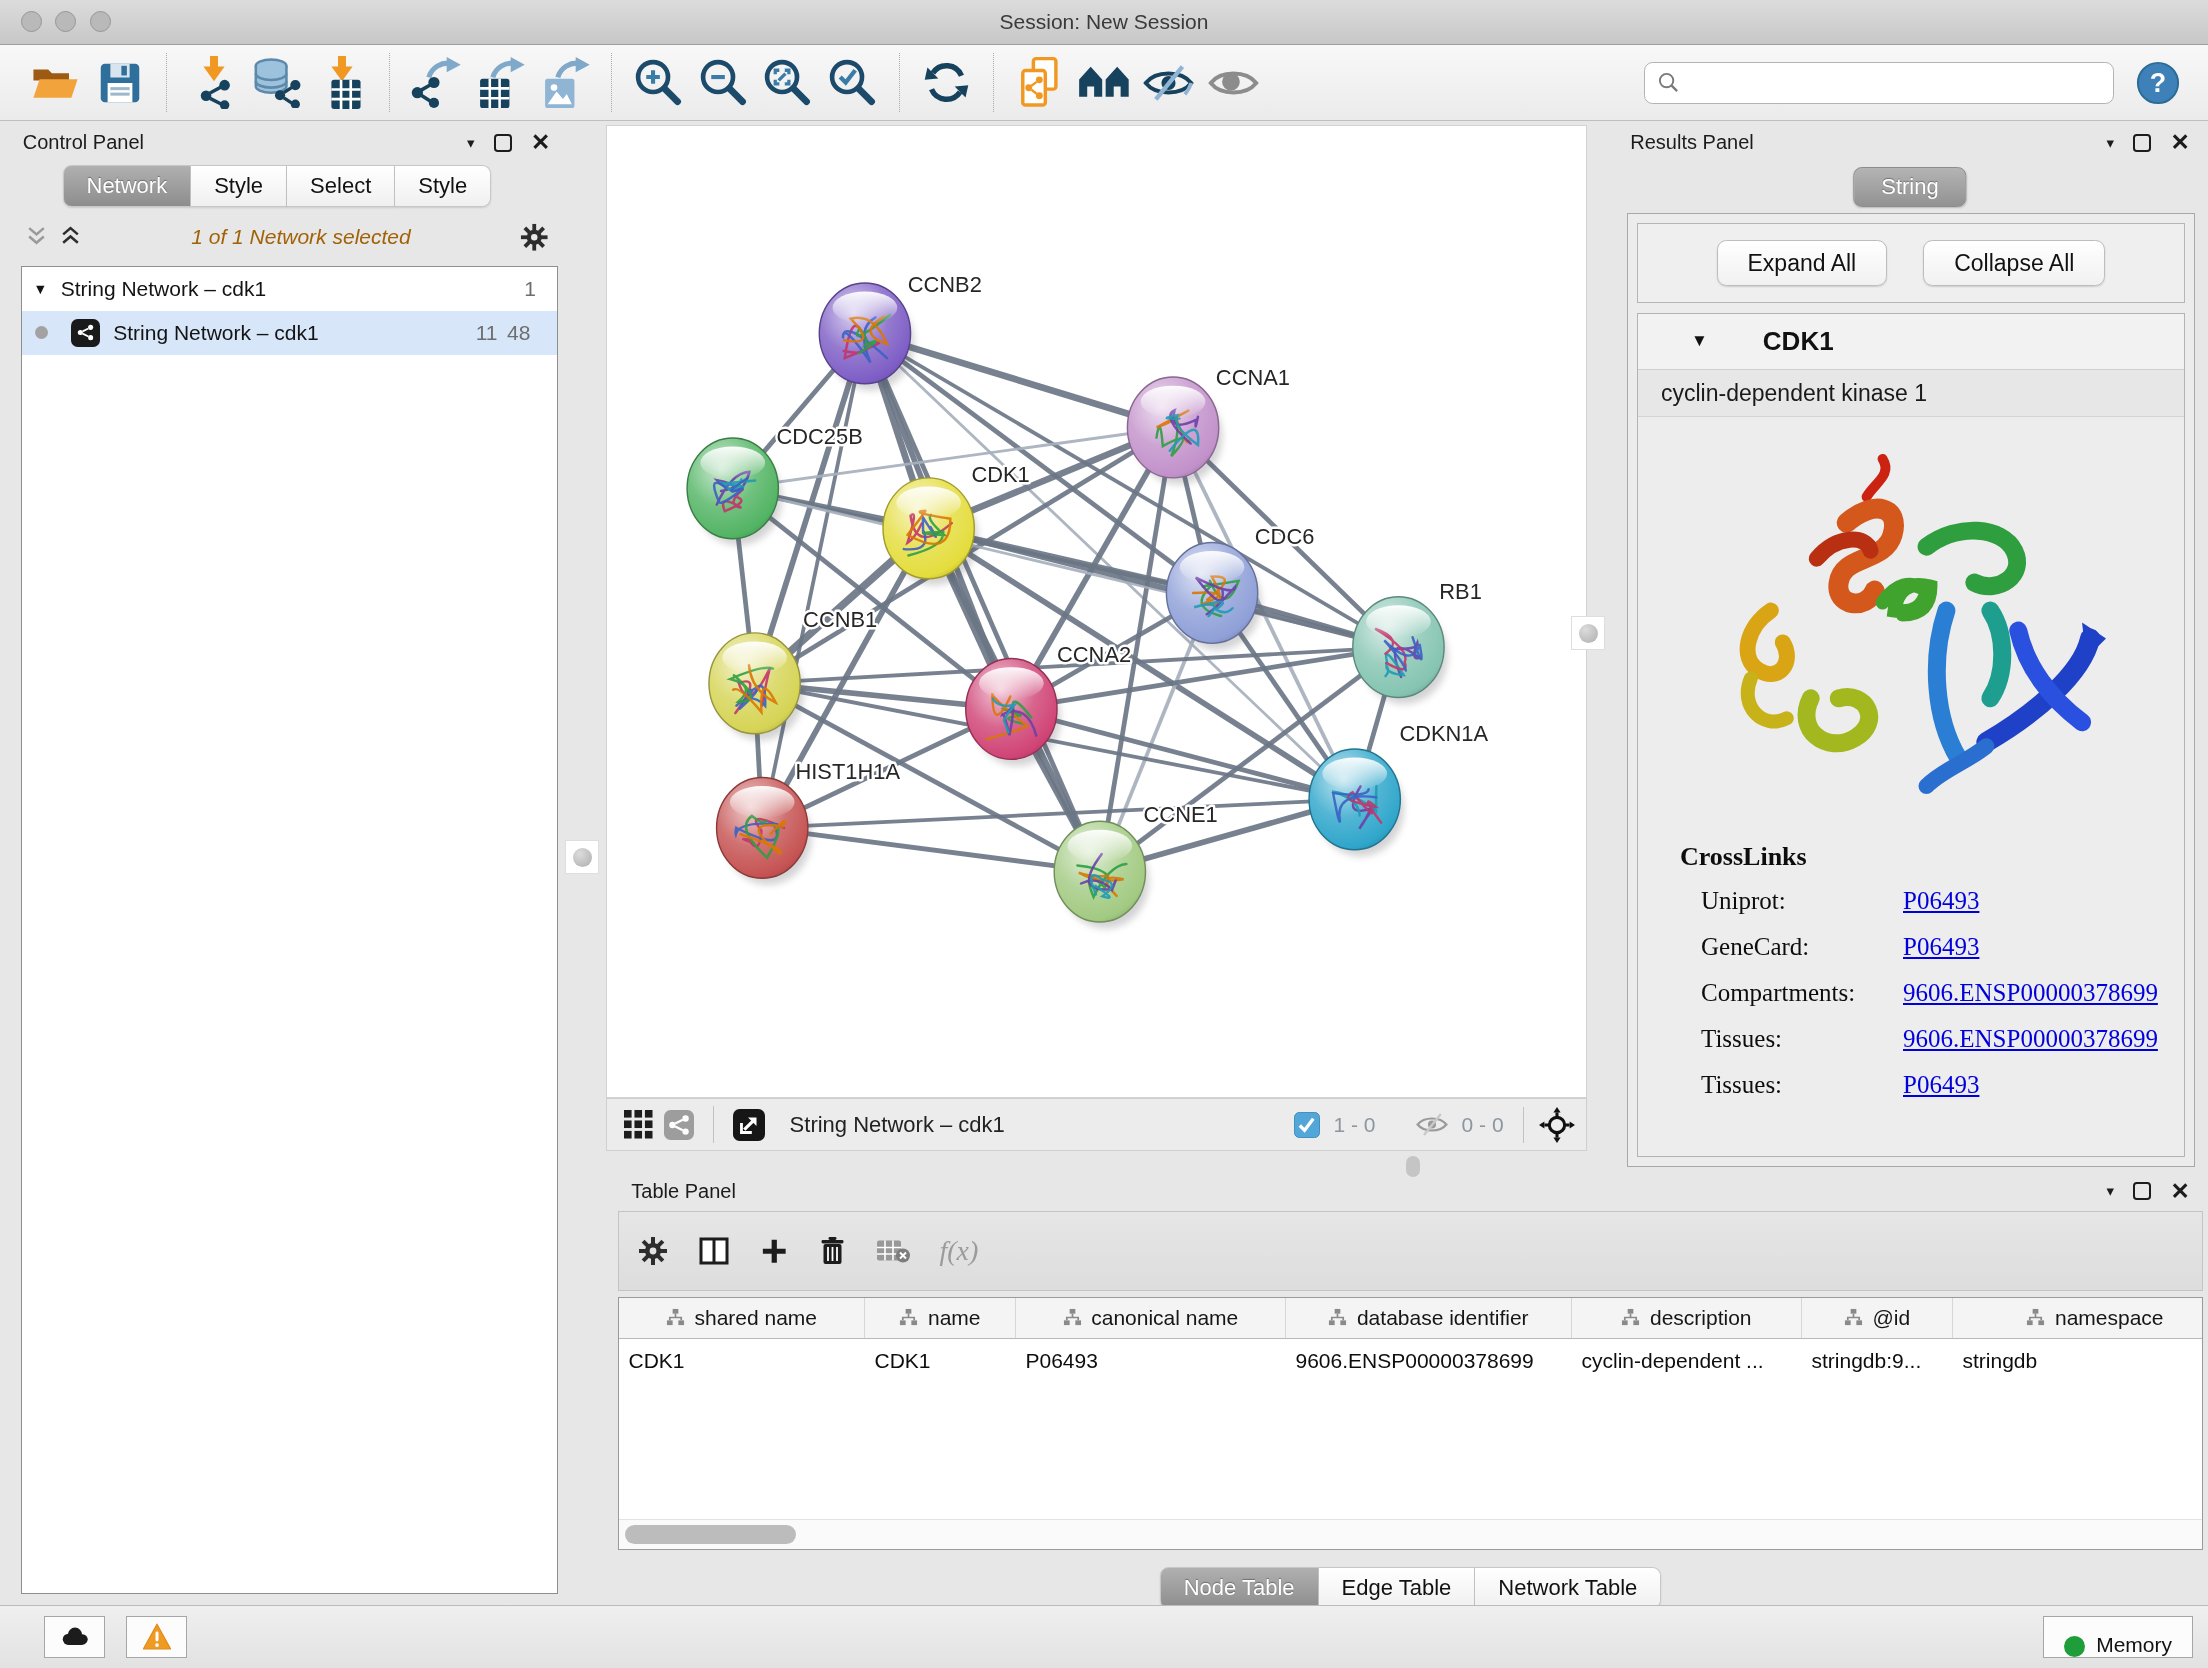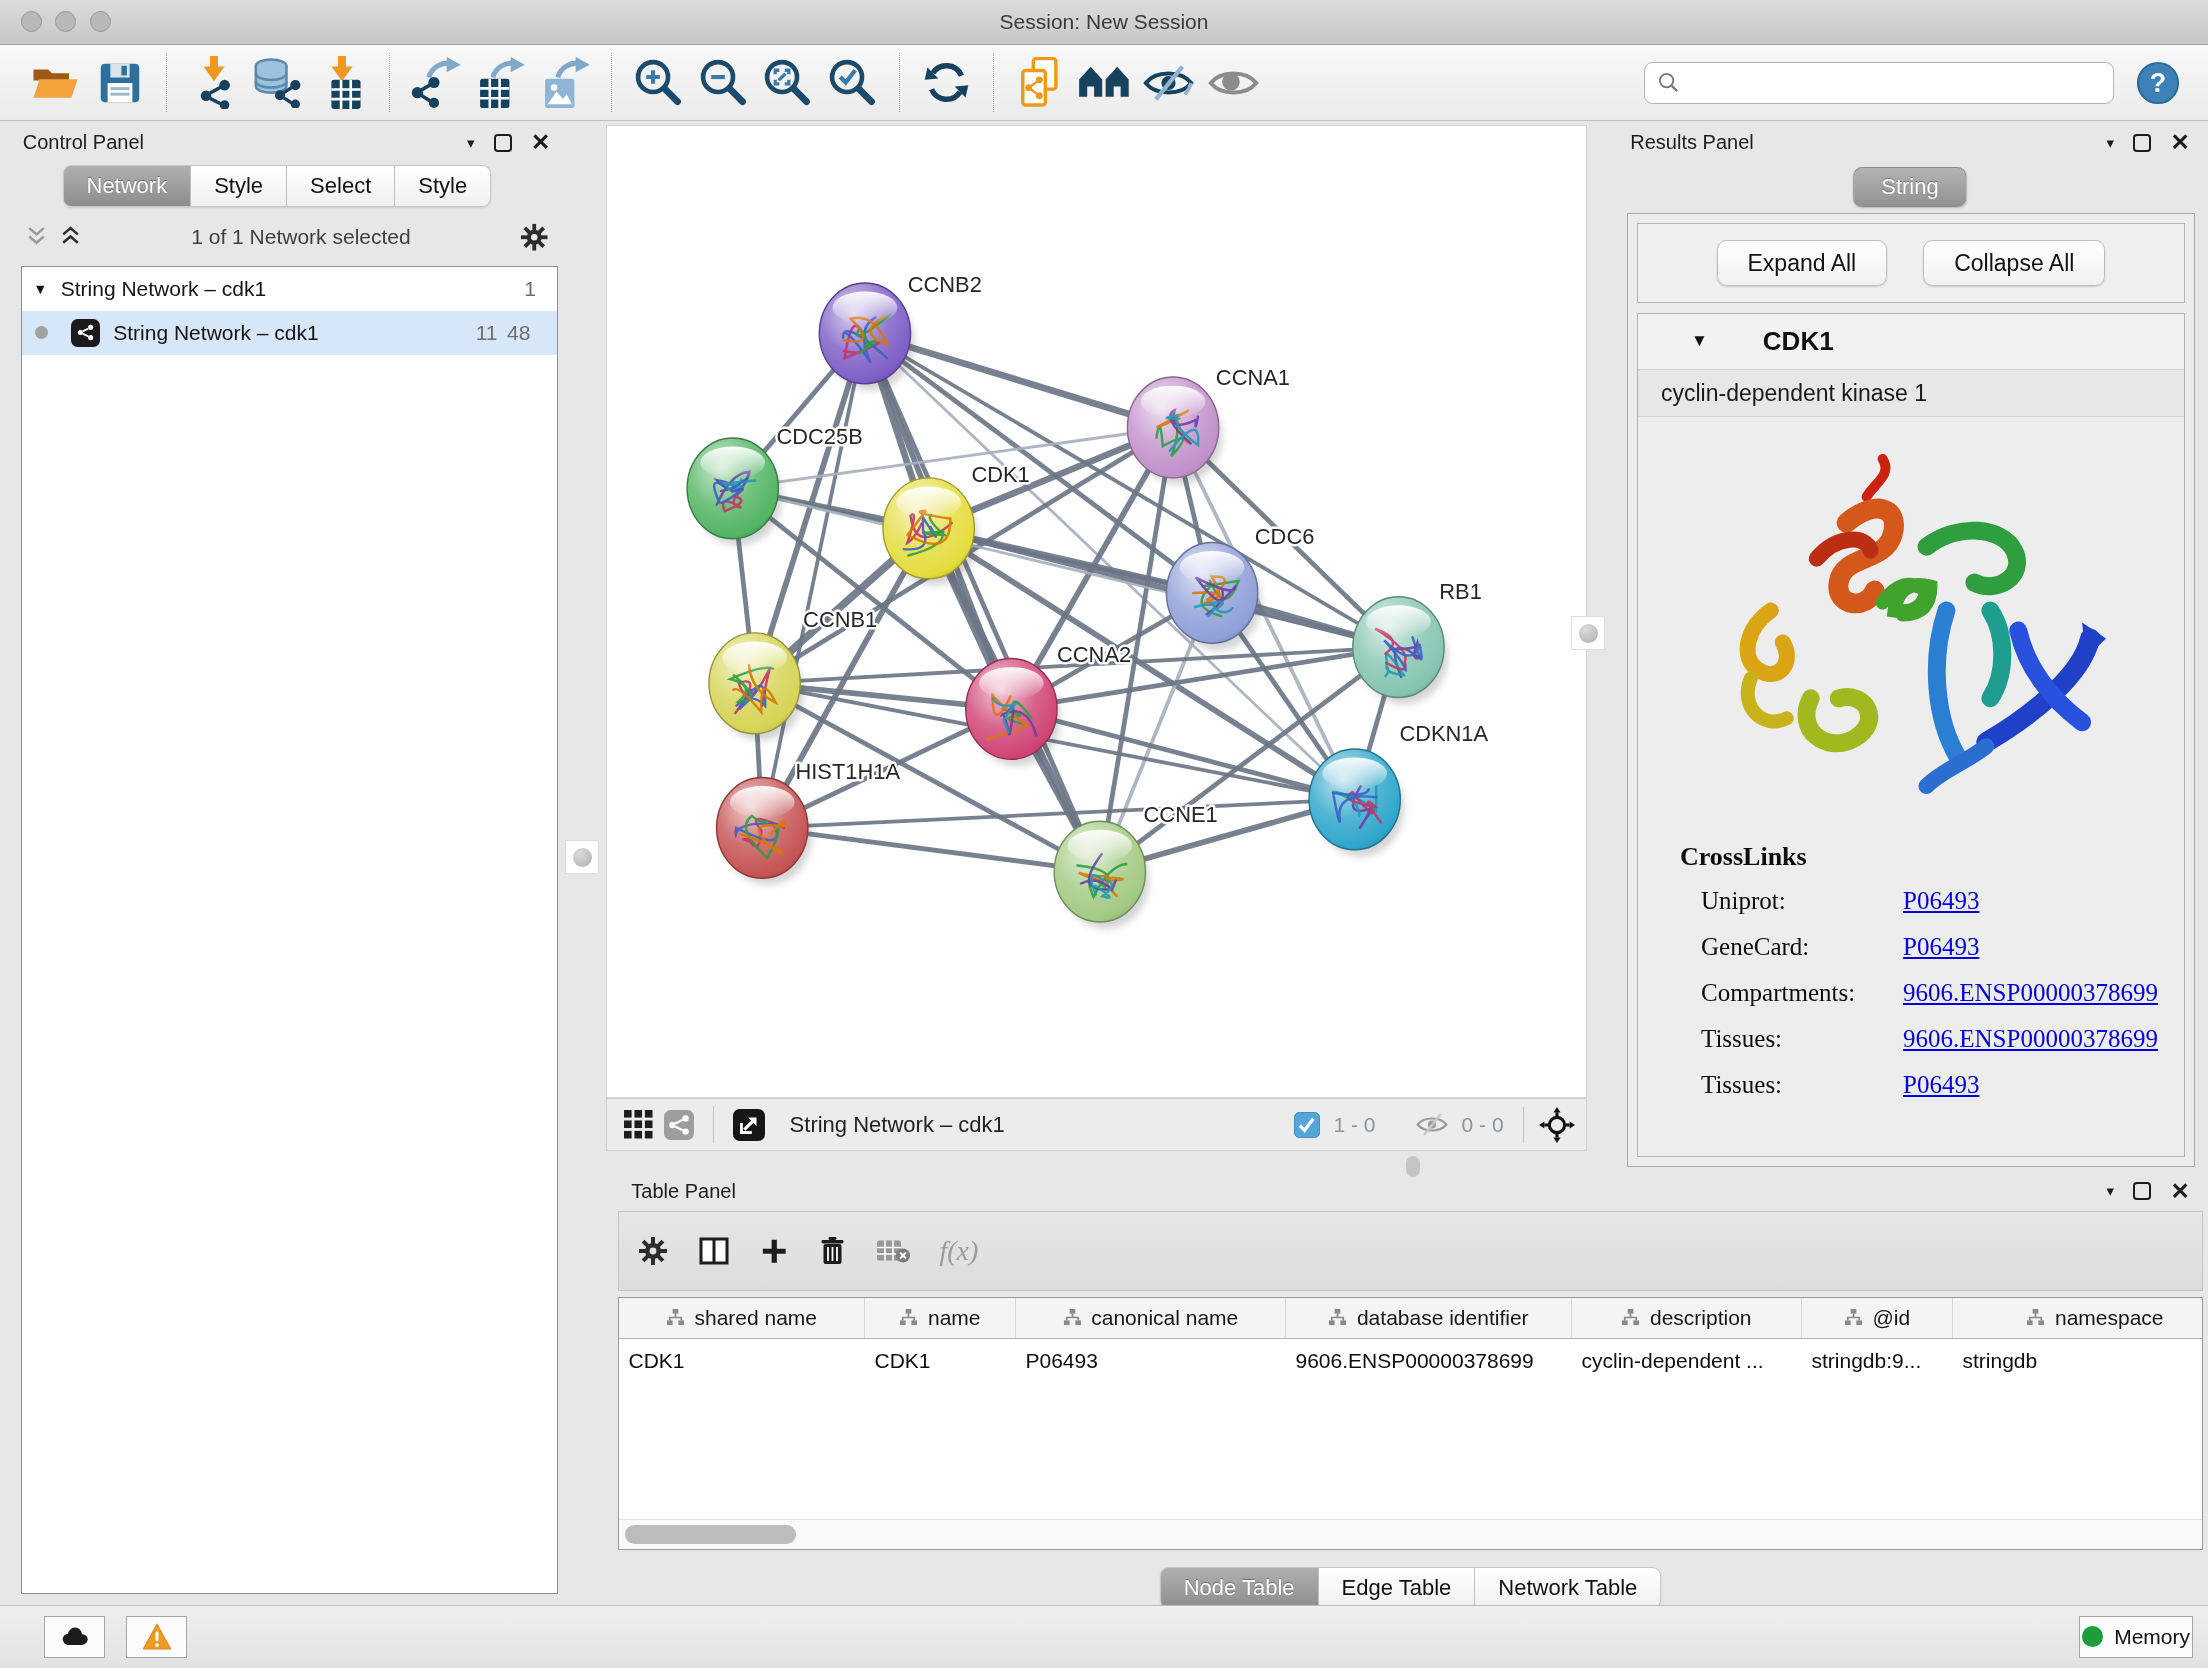--- a/index.html
+++ b/index.html
@@ -26,21 +26,21 @@
   .wctl .clx{font-size:23px;font-weight:bold;}
   
   .tabs{display:flex;}
   .tab{height:40px;line-height:40px;padding:0 23px;font-size:22px;background:linear-gradient(#ffffff,#f0f0f0);border:1px solid #c7c7c7;border-left:none;color:#111;box-shadow:0 1px 1.9px rgba(0,0,0,.12);}
   .tab:first-child{border-left:1px solid #c7c7c7;border-radius:8.6px 0 0 8.6px;}
   .tab:last-child{border-radius:0 8.6px 8.6px 0;}
   .tab.selected{background:linear-gradient(#b0b0b0,#8d8d8d);color:#fff;text-shadow:0 -1px 1px rgba(0,0,0,.35);}
   
   .cpanel{position:absolute;left:9.5px;top:3.8px;width:554px;height:1469px;}
   .cpanel .tabs{margin:3.8px 0 0 53px;}
-  .subbar{display:flex;align-items:center;height:49px;padding:0 15px;font-size:21px;color:#404040;margin-top:5.7px;}
+  .subbar{display:flex;align-items:center;height:49px;padding:0 15px;font-size:21px;color:#a16207;margin-top:5.7px;font-style:italic;}
   .subbar .mid{flex:1;text-align:center;}
   .netlist{position:absolute;left:11.4px;right:5.7px;top:141px;bottom:0;background:#fff;border:1.9px solid #8f8f8f;}
   .trow{height:44px;display:flex;align-items:center;padding:0 11.4px;font-size:21px;color:#141414;}
   .trow .lbl{margin-left:13.3px;}
   .trow .cnt{color:#6e6e6e;margin-left:auto;padding-right:9.5px;}
   .trow .cnt2{color:#6e6e6e;padding-right:15px;}
   .trow.sel{background:#d7e6f8;}
   .bullet{width:13.3px;height:13.3px;border-radius:50%;background:#a2a2a2;margin-left:1.9px;}
   .sharebadge{width:28.5px;height:28.5px;border-radius:6.7px;background:#1a1a1a;display:flex;align-items:center;justify-content:center;margin-left:23px;}
   
@@ -81,21 +81,21 @@
   .thead{display:flex;height:40px;background:#f4f4f4;border-bottom:1.9px solid #b9b9b9;}
   .th{display:flex;align-items:center;justify-content:center;gap:9.5px;font-size:21px;color:#161616;border-right:1px solid #d6d6d6;box-sizing:border-box;overflow:hidden;white-space:nowrap;flex:none;}
   .trr{display:flex;height:44px;align-items:center;}
   .td{padding-left:9.5px;font-size:21px;color:#0e0e0e;box-sizing:border-box;overflow:hidden;white-space:nowrap;flex:none;}
   .hscroll{position:absolute;left:0;right:0;bottom:0;height:28.5px;background:#fafafa;border-top:1px solid #e3e3e3;}
   .hthumb{position:absolute;left:5.7px;top:4.8px;width:171px;height:19px;border-radius:9.5px;background:#bcbcbc;}
   .ttabs{display:flex;justify-content:center;margin-top:17px;align-items:flex-end;}
   
   .status{position:absolute;left:0;right:0;bottom:0;height:62px;background:linear-gradient(#efefef,#e2e2e2);border-top:1px solid #bcbcbc;}
   .sbtn{position:absolute;width:61px;height:42px;background:#fcfcfc;border:1.9px solid #a6a6a6;display:flex;align-items:center;justify-content:center;box-sizing:border-box;}
-  .membtn{position:absolute;right:15px;top:9.5px;height:42px;padding:0 2px;background:#fcfcfc;border:1.9px solid #a6a6a6;display:flex;align-items:center;gap:11.4px;font-size:21px;color:#111;box-sizing:border-box;}
+  .membtn{position:absolute;right:15px;top:9.5px;height:42px;padding:0 20px;background:#fcfcfc;border:1.9px solid #a6a6a6;display:flex;align-items:flex-end;gap:11.4px;font-size:21px;color:#111;box-sizing:border-box;}
   .memdot{width:21px;height:21px;border-radius:50%;background:#1f9d3a;}
 </style>
 </head>
 <body>
 
 <div class="app">
 
   <div class="titlebar">
     <div class="dots">
       <div class="dot"></div>

